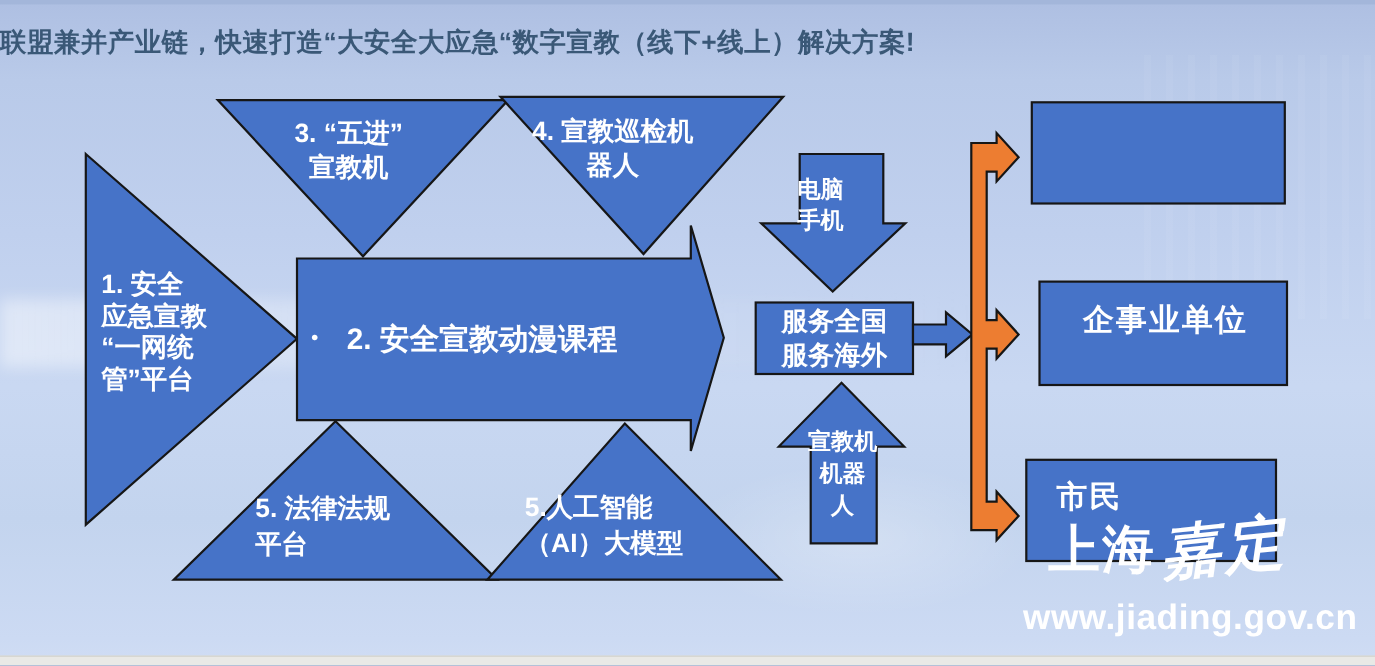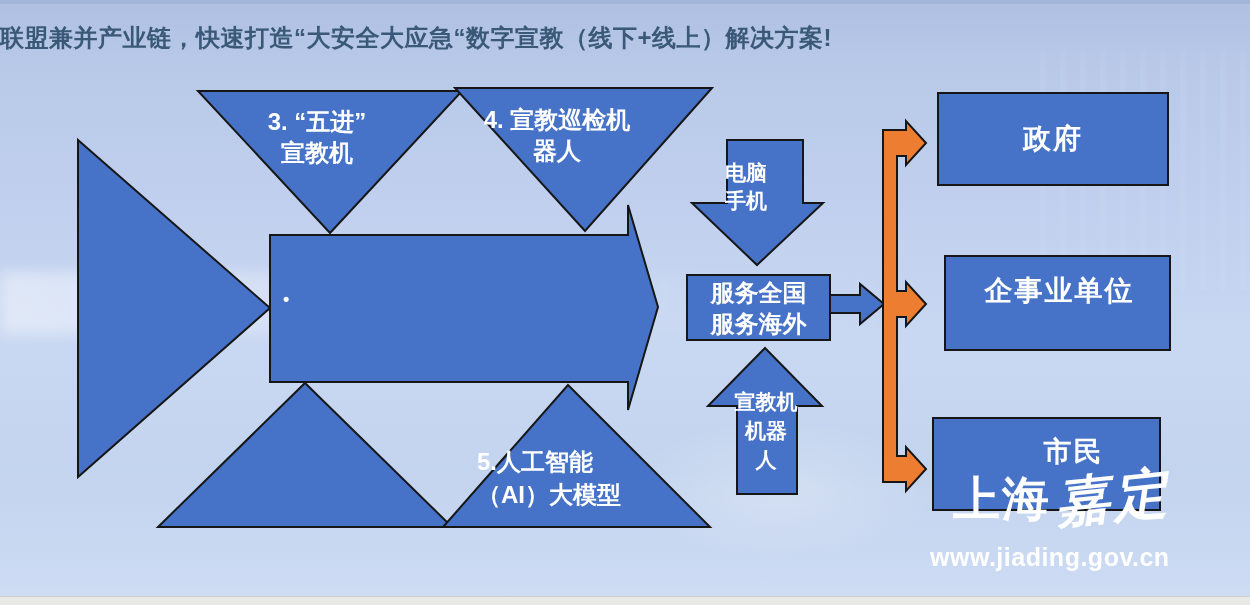--- a/index.html
+++ b/index.html
@@ -31,26 +31,26 @@
   .ai-lbl{left:477px;top:445px;width:230px;font-size:24px;line-height:33px;text-align:left;}
   .courses-lbl{left:283px;top:290px;display:flex;align-items:center;font-size:27px;}
   .courses-lbl .bullet{font-size:18px;margin-right:26px;position:relative;top:-1px;}
   .devices-lbl{left:725px;top:159px;width:82px;font-size:21px;line-height:28px;text-align:left;}
   .serve-lbl{left:687px;top:275px;width:143px;height:65px;display:flex;align-items:center;justify-content:center;
     text-align:center;font-size:24px;line-height:31px;}
   .robots-lbl{left:725px;top:387px;width:82px;font-size:21px;line-height:29px;text-align:center;}
   .box-lbl{display:flex;align-items:center;justify-content:center;font-size:28px;letter-spacing:2px;}
   .gov-lbl{left:938px;top:93px;width:230px;height:92px;}
   .ent-lbl{left:947px;top:256px;width:225px;height:70px;}
-  .cit-lbl{left:960px;top:418px;width:227px;height:68px;}
+  .cit-lbl{left:877px;top:418px;width:227px;height:68px;}
   .wm{position:absolute;color:#fff;z-index:5;}
   .wm-shanghai{left:953px;top:468px;font-size:47px;font-weight:800;letter-spacing:2px;}
   .wm-jiading{left:1055px;top:462px;font-size:54px;font-weight:700;font-style:italic;
     transform:rotate(-6deg);letter-spacing:4px;}
-  .wm-url{left:930px;top:543px;font-size:25px;font-weight:700;letter-spacing:.5px;}
+  .wm-url{left:930px;top:543px;font-size:32px;font-weight:700;letter-spacing:.5px;}
 </style>
 </head>
 <body>
 
 <div class="stage">
   <div class="top-edge"></div>
   <div class="decor-band"></div>
   <div class="decor-cols"></div>
   <div class="decor-glow"></div>
 
@@ -76,46 +76,52 @@
 
     <path d="M883,130 L906,130 L906,121 L926,143 L906,165 L906,156 L897,156 L897,291 L906,291 L906,282 L926,304 L906,326 L906,317 L897,317 L897,456 L906,456 L906,447 L926,469 L906,491 L906,482 L883,482 Z" fill="#ed7d31"></path>
 
     <rect x="938" y="93" width="230" height="92" fill="#4673c8"></rect>
     <rect x="945" y="256" width="225" height="94" fill="#4673c8"></rect>
     <rect x="933" y="418" width="227" height="92" fill="#4673c8"></rect>
   </svg>
 
   <div class="title" style="color: rgb(58, 88, 119);">联盟兼并产业链，快速打造“大安全大应急“数字宣教（线下+线上）解决方案!</div>
 
+  <div class="lbl platform-lbl">1. 安全
+应急宣教
+“一网统
+管”平台</div>
 
   <div class="lbl wujin-lbl">3. “五进”
 宣教机</div>
 
   <div class="lbl patrol-lbl">4. 宣教巡检机
 器人</div>
 
   <div class="lbl courses-lbl">
     <span class="bullet">•</span>
+    <span>2. 安全宣教动漫课程</span>
   </div>
 
+  <div class="lbl legal-lbl">5. 法律法规
+平台</div>
 
   <div class="lbl ai-lbl">5.人工智能
 （AI）大模型</div>
 
   <div class="lbl devices-lbl">电脑
 手机</div>
 
   <div class="lbl serve-lbl">服务全国
 服务海外</div>
 
   <div class="lbl robots-lbl">宣教机
 机器
 人</div>
 
-  <div class="lbl box-lbl gov-lbl">政府</div>
 
   <div class="lbl box-lbl ent-lbl">企事业单位</div>
 
   <div class="lbl box-lbl cit-lbl">市民</div>
 
   <div class="wm wm-shanghai">上海</div>
   <div class="wm wm-jiading">嘉定</div>
   <div class="wm wm-url">www.jiading.gov.cn</div>
 
   <div class="footer-strip"></div>

